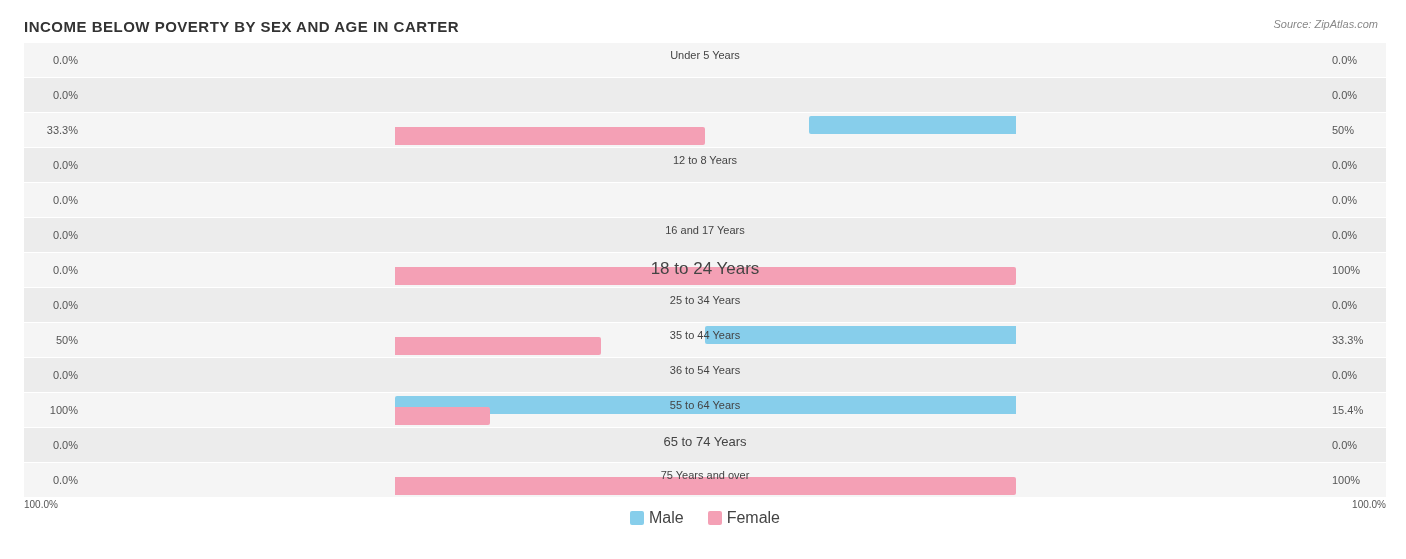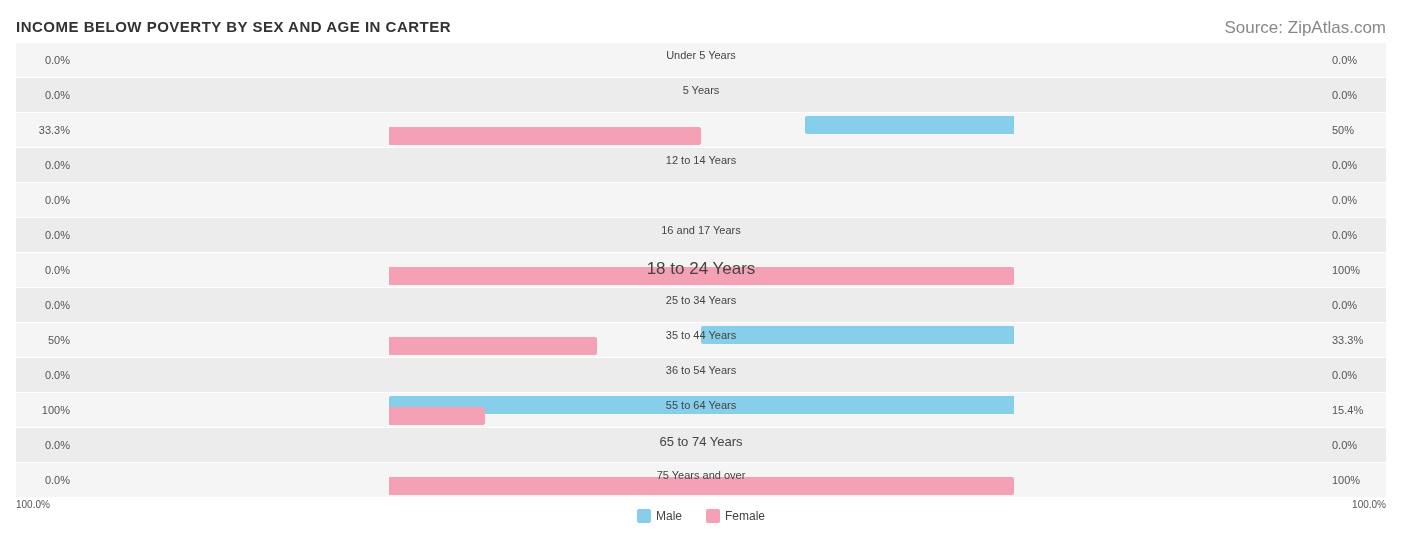--- a/index.html
+++ b/index.html
@@ -6,36 +6,37 @@
     body {
       font-family: Arial, sans-serif;
       background: #fff;
       width: 1406px;
       height: 559px;
       overflow: hidden;
     }
     .chart-container {
       width: 1406px;
       height: 559px;
-      padding: 18px 20px 40px 16px;
+      padding: 18px 20px 40px 24px;
       position: relative;
     }
     .chart-title {
       font-size: 15px;
       font-weight: bold;
       color: #333;
       letter-spacing: 0.5px;
       margin-bottom: 4px;
     }
     .source-text {
       position: absolute;
       top: 18px;
-      right: 20px;
-      font-size: 17px;
+      right: 28px;
+      font-size: 11px;
       color: #888;
+      font-style: italic;
     }
     .chart-area {
       position: relative;
       margin-top: 8px;
       width: 100%;
       height: 460px;
     }
     .row {
       display: flex;
       align-items: center;
@@ -115,21 +116,21 @@
       display: flex;
       justify-content: center;
       align-items: center;
       gap: 24px;
       margin-top: 6px;
     }
     .legend-item {
       display: flex;
       align-items: center;
       gap: 5px;
-      font-size: 12px;
+      font-size: 16px;
       color: #444;
     }
     .legend-box {
       width: 14px;
       height: 14px;
       border-radius: 2px;
     }
     .male-legend { background: #87CEEB; }
     .female-legend { background: #F4A0B5; }
     .row-label-center {
@@ -167,21 +168,20 @@
     </div>
     <div class="right-value">0.0%</div>
   </div>
       <div class="row">
     <div class="left-value">0.0%</div>
     <div class="bars-section">
       <div class="bars-inner">
         <div class="half-left">
           <div class="male-bar" style="width: 0%;"></div>
         </div>
-        <div class="row-label-center" style="font-size:11px;color:#444;">5 Years</div>
         <div class="half-right">
           <div class="female-bar" style="width: 0%;"></div>
         </div>
       </div>
     </div>
     <div class="right-value">0.0%</div>
   </div>
       <div class="row">
     <div class="left-value">33.3%</div>
     <div class="bars-section">
@@ -196,21 +196,21 @@
     </div>
     <div class="right-value">50%</div>
   </div>
       <div class="row">
     <div class="left-value">0.0%</div>
     <div class="bars-section">
       <div class="bars-inner">
         <div class="half-left">
           <div class="male-bar" style="width: 0%;"></div>
         </div>
-        <div class="row-label-center" style="font-size:11px;color:#444;">12 to 14 Years</div>
+        <div class="row-label-center" style="font-size:11px;color:#444;">12 to 8 Years</div>
         <div class="half-right">
           <div class="female-bar" style="width: 0%;"></div>
         </div>
       </div>
     </div>
     <div class="right-value">0.0%</div>
   </div>
       <div class="row">
     <div class="left-value">0.0%</div>
     <div class="bars-section">

